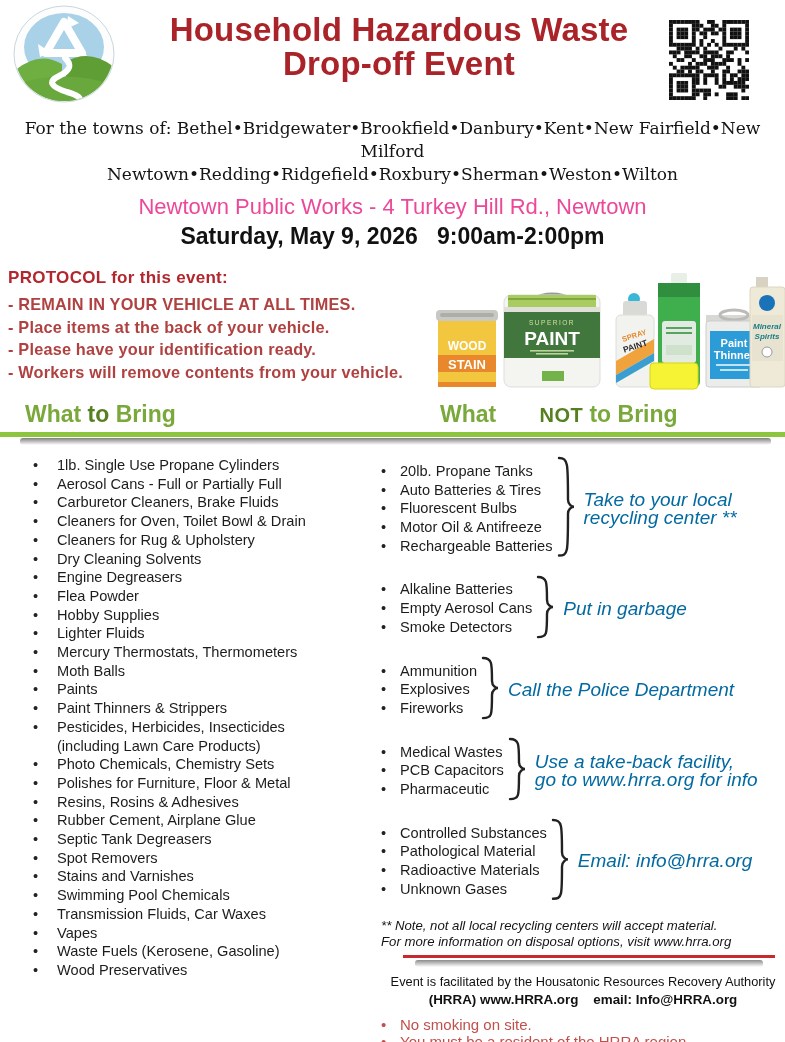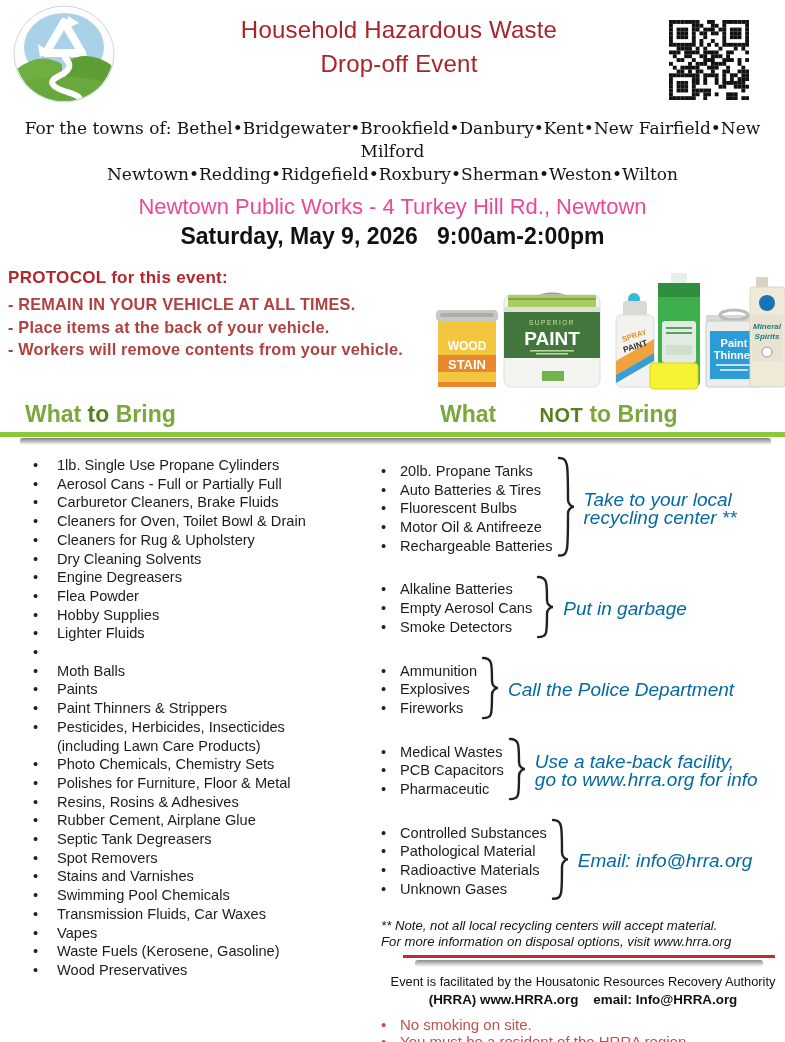--- a/index.html
+++ b/index.html
@@ -2,21 +2,21 @@
 <html><head>
 <meta charset="utf-8">
 <style>
   html,body{margin:0;padding:0;background:#fff;}
   .page{position:relative;width:785px;height:1042px;background:#fff;overflow:hidden;
         font-family:"Liberation Sans",sans-serif;color:#1c1c1c;}
   
   .header{position:relative;height:108px;}
   .logo{position:absolute;left:13px;top:5px;width:102px;height:99px;}
   .titles{position:absolute;left:138px;right:125px;top:13px;text-align:center;
-          font-weight:normal;font-size:24px;line-height:34px;color:#a92329;letter-spacing:.2px;}
+          font-weight:bold;font-size:33px;line-height:34px;color:#a92329;letter-spacing:.2px;}
   .qr{position:absolute;right:36px;top:20px;width:80px;height:80px;}
   
   .towns{margin-top:9px;text-align:center;font-family:"DejaVu Serif",serif;
          font-size:17px;line-height:23px;color:#141414;}
   .address{margin-top:8px;text-align:center;font-size:22px;color:#ec4899;}
   .date{margin-top:3px;text-align:center;font-size:23px;font-weight:bold;white-space:pre;color:#111;}
   
   .mid{position:relative;height:134px;margin-top:15px;}
   .protocol{position:absolute;left:8px;top:3px;}
   .ph{font-size:17px;font-weight:bold;color:#b2272d;letter-spacing:.3px;margin-bottom:5px;}
@@ -345,20 +345,21 @@
 
   <div class="address">Newtown Public Works - 4 Turkey Hill Rd., Newtown</div>
   <div class="date">Saturday, May 9, 2026   9:00am-2:00pm</div>
 
   <div class="mid">
     <div class="protocol">
       <div class="ph">PROTOCOL for this event:</div>
       <div>
           <div class="pr">- REMAIN IN YOUR VEHICLE AT ALL TIMES.</div>
           <div class="pr">- Place items at the back of your vehicle.</div>
+          <div class="pr">- Please have your identification ready.</div>
           <div class="pr">- Workers will remove contents from your vehicle.</div>
         </div>
     </div>
     <div class="products">
       <svg width="355" height="133" viewBox="0 0 355 133" font-family="Liberation Sans, sans-serif">
 
         <g>
           <rect x="8" y="52" width="58" height="70" rx="3" fill="#f2c63f"></rect>
           <rect x="6" y="45" width="62" height="11" rx="4" fill="#c8c8c4"></rect>
           <rect x="10" y="48" width="54" height="4" rx="2" fill="#aeaea8"></rect>
@@ -474,20 +475,21 @@
           <div class="li">
             <span class="b">•</span>
             <span class="t">Hobby Supplies</span>
           </div>
           <div class="li">
             <span class="b">•</span>
             <span class="t">Lighter Fluids</span>
           </div>
           <div class="li">
             <span class="b">•</span>
+            <span class="t">Mercury Thermostats, Thermometers</span>
           </div>
           <div class="li">
             <span class="b">•</span>
             <span class="t">Moth Balls</span>
           </div>
           <div class="li">
             <span class="b">•</span>
             <span class="t">Paints</span>
           </div>
           <div class="li">

